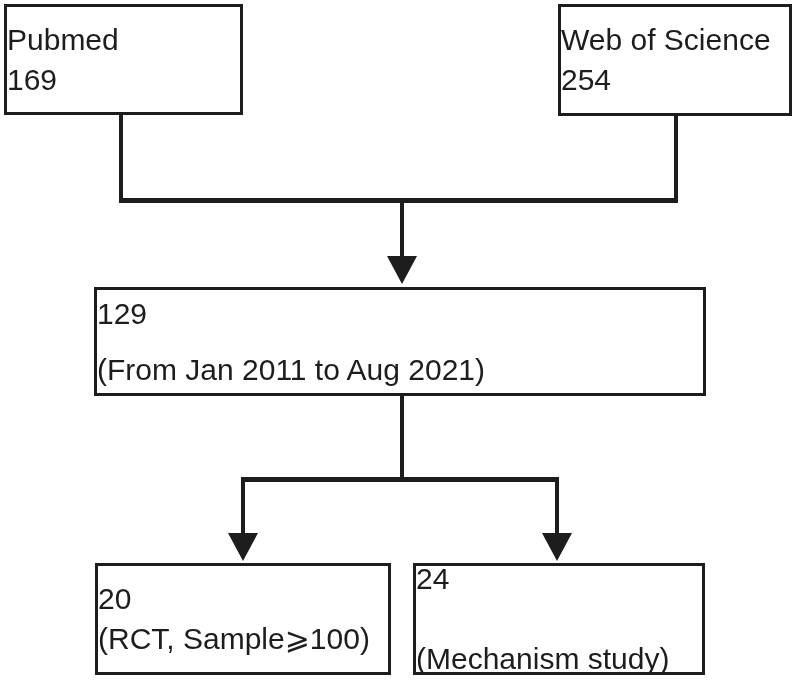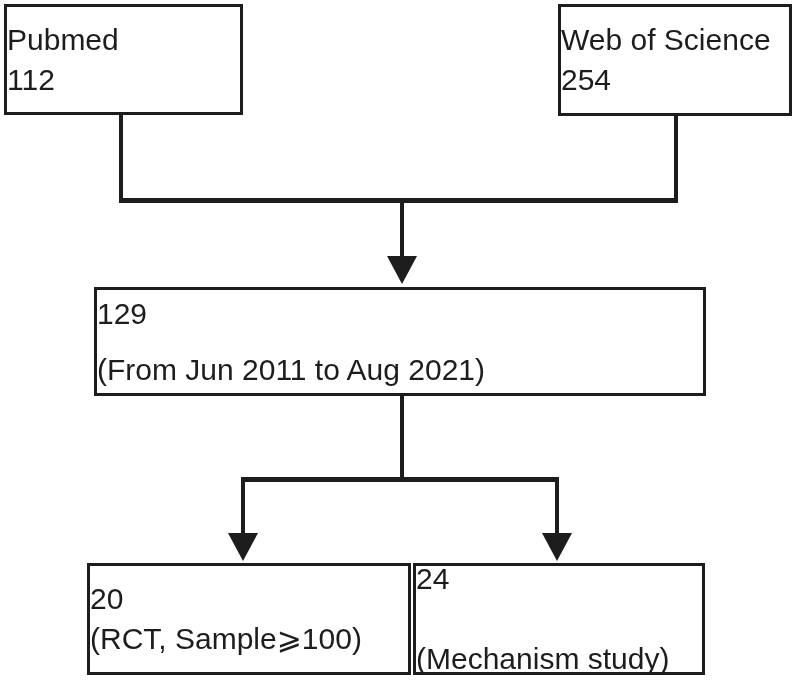--- a/index.html
+++ b/index.html
@@ -23,21 +23,21 @@
     justify-content: center;
     align-items: flex-start;
     text-align: center;
     font-size: 30px;
     line-height: 40px;
     white-space: nowrap;
   }
   #node-pubmed      { left: 4px;   top: 4px;   width: 239px; height: 111px; }
   #node-wos         { left: 558px; top: 4px;   width: 234px; height: 112px; }
   #node-combined    { left: 94px;  top: 287px; width: 612px; height: 109px; gap: 16px; }
-  #node-rct         { left: 87px;  top: 563px; width: 324px; height: 112px; }
+  #node-rct         { left: 95px;  top: 563px; width: 296px; height: 112px; }
   #node-mechanism   { left: 413px; top: 563px; width: 292px; height: 112px; gap: 40px; }
 
   .conn { position: absolute; background: var(--line); }
   #conn-pubmed-down     { left: 119px; top: 114px; width: 4px;   height: 88px; }
   #conn-wos-down        { left: 674px; top: 114px; width: 4px;   height: 88px; }
   #conn-merge-horiz     { left: 119px; top: 198px; width: 559px; height: 5px; }
   #conn-center-down     { left: 400px; top: 198px; width: 4px;   height: 60px; }
   #conn-combined-down   { left: 400px; top: 395px; width: 4px;   height: 86px; }
   #conn-split-horiz     { left: 241px; top: 477px; width: 318px; height: 5px; }
   #conn-rct-down        { left: 241px; top: 477px; width: 4px;   height: 58px; }
@@ -67,31 +67,31 @@
   <div class="conn" id="conn-split-horiz"></div>
   <div class="conn" id="conn-rct-down"></div>
   <div class="conn" id="conn-mech-down"></div>
 
   <div class="arrowhead" id="arrowhead-combined"></div>
   <div class="arrowhead" id="arrowhead-rct"></div>
   <div class="arrowhead" id="arrowhead-mech"></div>
 
   <div class="node" id="node-pubmed">
     <div>Pubmed</div>
-    <div>112</div>
+    <div>169</div>
   </div>
 
   <div class="node" id="node-wos">
     <div>Web of Science</div>
     <div>254</div>
   </div>
 
   <div class="node" id="node-combined">
     <div>129</div>
-    <div>(From Jun 2011 to Aug 2021)</div>
+    <div>(From Jan 2011 to Aug 2021)</div>
   </div>
 
   <div class="node" id="node-rct">
     <div>20</div>
     <div>(RCT, Sample⩾100)</div>
   </div>
 
   <div class="node" id="node-mechanism">
     <div>24</div>
     <div>(Mechanism study)</div>

